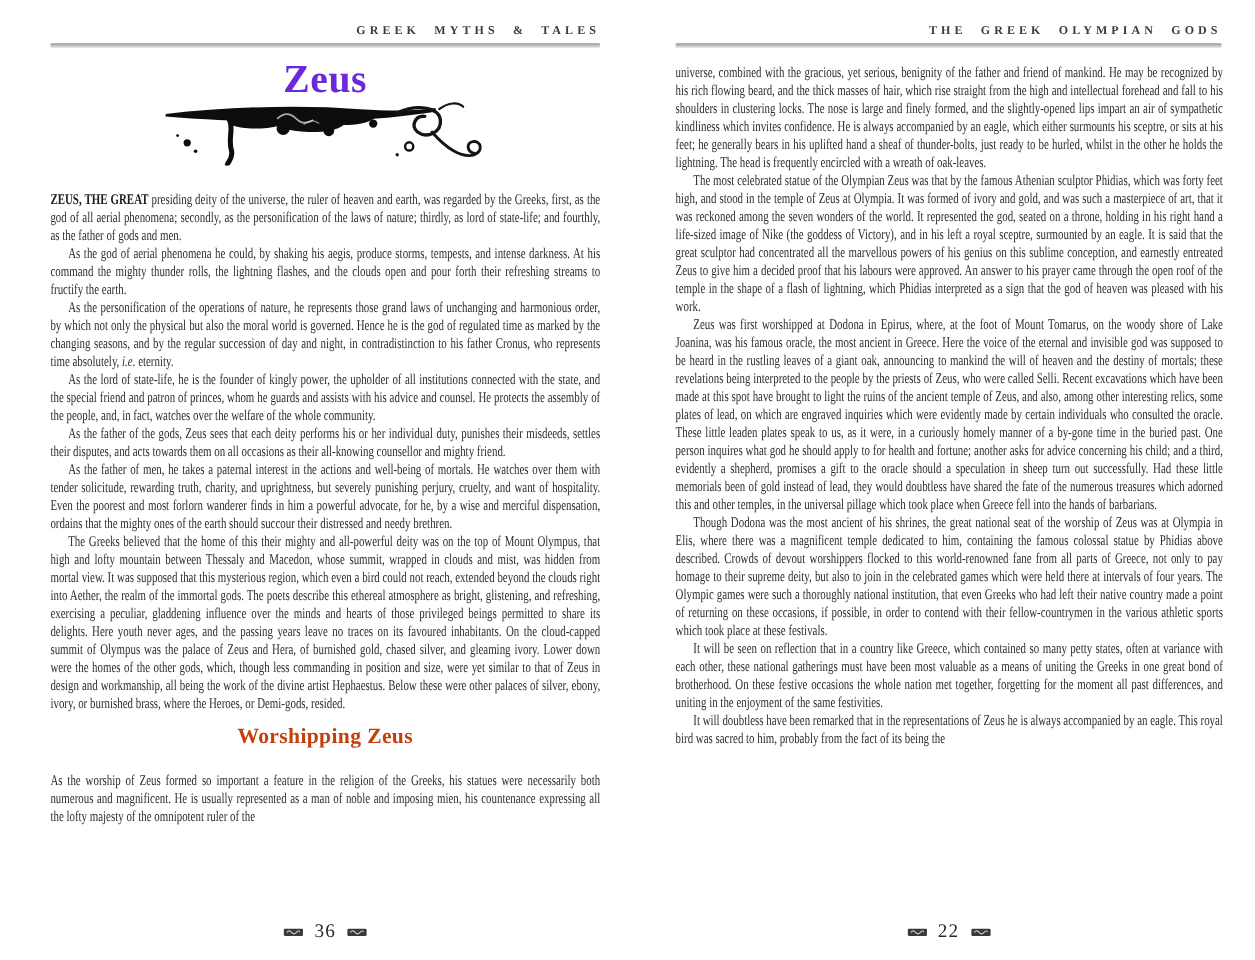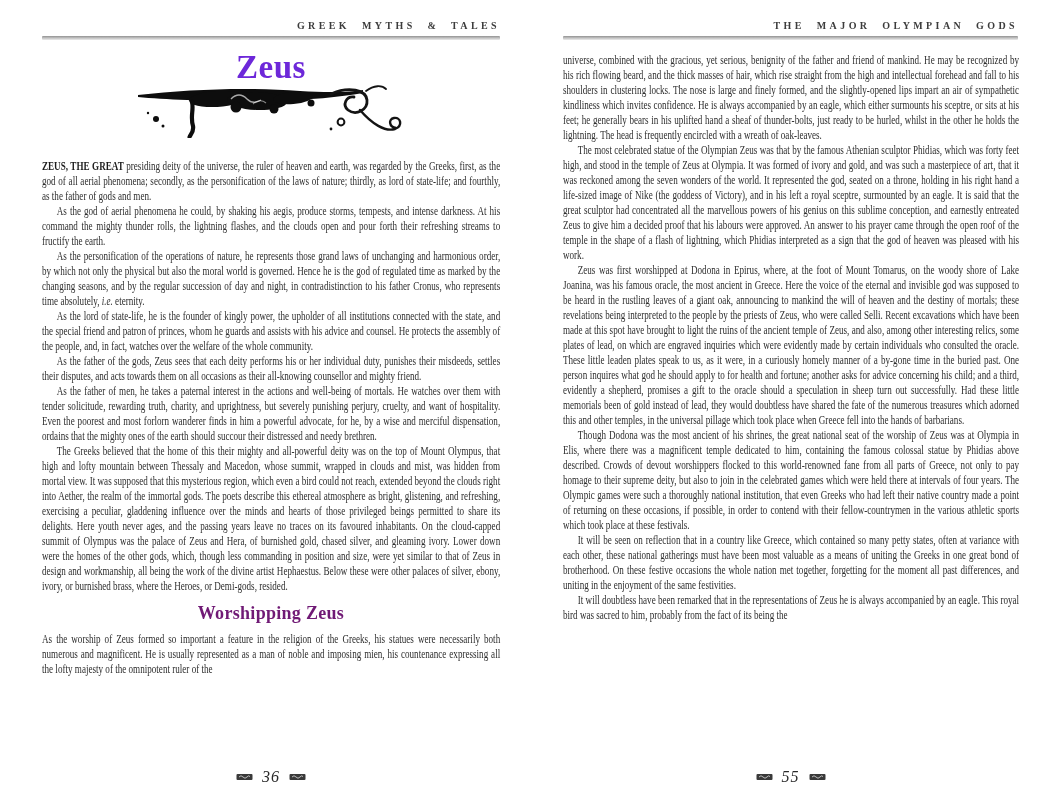--- a/index.html
+++ b/index.html
@@ -52,37 +52,36 @@
   }
   .body-text.right-col { width:618px; transform:scaleX(0.738); }
   .body-p { text-indent:20px; }
   .body-p.noindent { text-indent:0; }
   .lead-in { font-weight:bold; color:#1c1c1c; }
 
   .section-heading {
     text-align:center;
     font-size:18px;
     font-weight:bold;
-    color:#701a75;
+    color:#c2410c;
     margin-top:9px;
-    margin-bottom:8px;
+    margin-bottom:19px;
     letter-spacing:0.3px;
   }
 
   .left-body-top { margin-top:21px; }
   .right-body-top { margin-top:13px; }
 
   .page-footer {
     position:absolute;
     left:0; right:0; bottom:15px;
     display:flex;
     justify-content:center;
     align-items:center;
     gap:9px;
-    font-style:italic;
   }
   .page-footer.fl { padding-left:42px; padding-right:23px; }
   .page-footer.fr { padding-left:40px; padding-right:28px; }
   .page-number {
     font-size:16px;
     color:#2a2a2a;
     letter-spacing:1px;
     font-variant-numeric:oldstyle-nums;
     line-height:1;
   }
@@ -147,37 +146,37 @@
     <span class="page-number">36</span>
     <svg class="stamp" width="17" height="8" viewBox="0 0 17 8" xmlns="http://www.w3.org/2000/svg" aria-hidden="true">
       <rect x="0.5" y="1" width="16" height="6" rx="1" fill="#3a3a3a"></rect>
       <path d="M3 4 q 2 -2.5 4 0 q 2 2.5 4 0 q 1.5 -2 3 -0.5" fill="none" stroke="#cfcfcf" stroke-width="0.9"></path>
     </svg>
   </div>
 </div>
 
 <div class="page">
   <div class="content-right">
-    <div class="running-head">THE MAJOR OLYMPIAN GODS</div>
+    <div class="running-head">THE GREEK OLYMPIAN GODS</div>
     <div class="head-rule"></div>
 
     <div class="body-text right-col right-body-top">
       <p class="body-p noindent">universe, combined with the gracious, yet serious, benignity of the father and friend of mankind. He may be recognized by his rich flowing beard, and the thick masses of hair, which rise straight from the high and intellectual forehead and fall to his shoulders in clustering locks. The nose is large and finely formed, and the slightly-opened lips impart an air of sympathetic kindliness which invites confidence. He is always accompanied by an eagle, which either surmounts his sceptre, or sits at his feet; he generally bears in his uplifted hand a sheaf of thunder-bolts, just ready to be hurled, whilst in the other he holds the lightning. The head is frequently encircled with a wreath of oak-leaves.</p>
       <p class="body-p">The most celebrated statue of the Olympian Zeus was that by the famous Athenian sculptor Phidias, which was forty feet high, and stood in the temple of Zeus at Olympia. It was formed of ivory and gold, and was such a masterpiece of art, that it was reckoned among the seven wonders of the world. It represented the god, seated on a throne, holding in his right hand a life-sized image of Nike (the goddess of Victory), and in his left a royal sceptre, surmounted by an eagle. It is said that the great sculptor had concentrated all the marvellous powers of his genius on this sublime conception, and earnestly entreated Zeus to give him a decided proof that his labours were approved. An answer to his prayer came through the open roof of the temple in the shape of a flash of lightning, which Phidias interpreted as a sign that the god of heaven was pleased with his work.</p>
       <p class="body-p">Zeus was first worshipped at Dodona in Epirus, where, at the foot of Mount Tomarus, on the woody shore of Lake Joanina, was his famous oracle, the most ancient in Greece. Here the voice of the eternal and invisible god was supposed to be heard in the rustling leaves of a giant oak, announcing to mankind the will of heaven and the destiny of mortals; these revelations being interpreted to the people by the priests of Zeus, who were called Selli. Recent excavations which have been made at this spot have brought to light the ruins of the ancient temple of Zeus, and also, among other interesting relics, some plates of lead, on which are engraved inquiries which were evidently made by certain individuals who consulted the oracle. These little leaden plates speak to us, as it were, in a curiously homely manner of a by-gone time in the buried past. One person inquires what god he should apply to for health and fortune; another asks for advice concerning his child; and a third, evidently a shepherd, promises a gift to the oracle should a speculation in sheep turn out successfully. Had these little memorials been of gold instead of lead, they would doubtless have shared the fate of the numerous treasures which adorned this and other temples, in the universal pillage which took place when Greece fell into the hands of barbarians.</p>
       <p class="body-p">Though Dodona was the most ancient of his shrines, the great national seat of the worship of Zeus was at Olympia in Elis, where there was a magnificent temple dedicated to him, containing the famous colossal statue by Phidias above described. Crowds of devout worshippers flocked to this world-renowned fane from all parts of Greece, not only to pay homage to their supreme deity, but also to join in the celebrated games which were held there at intervals of four years. The Olympic games were such a thoroughly national institution, that even Greeks who had left their native country made a point of returning on these occasions, if possible, in order to contend with their fellow-countrymen in the various athletic sports which took place at these festivals.</p>
       <p class="body-p">It will be seen on reflection that in a country like Greece, which contained so many petty states, often at variance with each other, these national gatherings must have been most valuable as a means of uniting the Greeks in one great bond of brotherhood. On these festive occasions the whole nation met together, forgetting for the moment all past differences, and uniting in the enjoyment of the same festivities.</p>
       <p class="body-p">It will doubtless have been remarked that in the representations of Zeus he is always accompanied by an eagle. This royal bird was sacred to him, probably from the fact of its being the</p>
     </div>
   </div>
 
   <div class="page-footer fr">
     <svg class="stamp" width="17" height="8" viewBox="0 0 17 8" xmlns="http://www.w3.org/2000/svg" aria-hidden="true">
       <rect x="0.5" y="1" width="16" height="6" rx="1" fill="#3a3a3a"></rect>
       <path d="M3 4 q 2 -2.5 4 0 q 2 2.5 4 0 q 1.5 -2 3 -0.5" fill="none" stroke="#cfcfcf" stroke-width="0.9"></path>
     </svg>
-    <span class="page-number">55</span>
+    <span class="page-number">22</span>
     <svg class="stamp" width="17" height="8" viewBox="0 0 17 8" xmlns="http://www.w3.org/2000/svg" aria-hidden="true">
       <rect x="0.5" y="1" width="16" height="6" rx="1" fill="#3a3a3a"></rect>
       <path d="M3 4 q 2 -2.5 4 0 q 2 2.5 4 0 q 1.5 -2 3 -0.5" fill="none" stroke="#cfcfcf" stroke-width="0.9"></path>
     </svg>
   </div>
 </div>
 
 </body></html>

